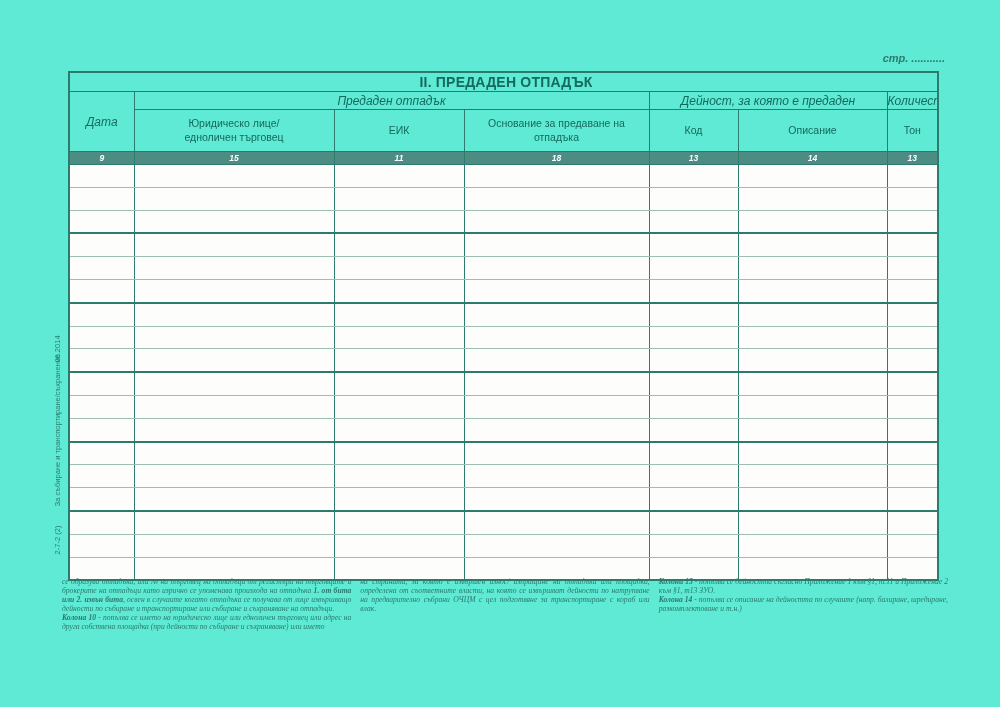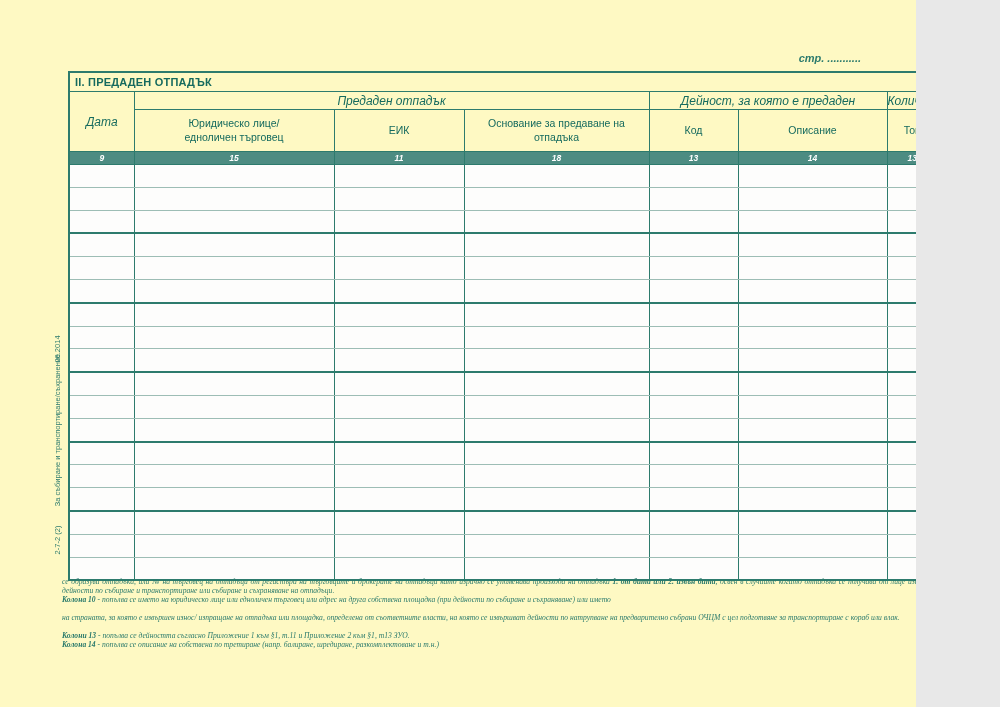--- a/index.html
+++ b/index.html
@@ -1,24 +1,23 @@
 <!DOCTYPE html>
 <html><head>
 <meta charset="utf-8">
 <style>
   html, body { margin: 0; padding: 0; }
   body { background: #e8e8e8; }
   .page {
     position: relative;
-    width: 904px;
+    width: 1000px;
     height: 707px;
-    background: #fef9c3;
+    background: #5eead4;
     font-family: "Liberation Sans", sans-serif;
     overflow: hidden;
-    padding-left: 12px;
   }
 
   
   .page-num {
     position: absolute;
     top: 52px;
     right: 55px;
     font-style: italic;
     font-weight: bold;
     font-size: 11px;
@@ -38,24 +37,24 @@
   .form-table td {
     border: 1px solid #2d7b6d;
     padding: 0;
     color: #156a5e;
     text-align: center;
     vertical-align: middle;
     overflow: hidden;
   }
   .title-row td {
     height: 18px;
-    text-align: left;
+    text-align: center;
     padding-left: 5px;
     font-weight: bold;
-    font-size: 11px;
+    font-size: 14px;
     letter-spacing: 0.2px;
   }
   .hdr-group td { height: 17px; font-size: 12px; font-style: italic; }
   .hdr-cols td  { height: 41px; font-size: 10.5px; line-height: 1.25; }
   .num-row td {
     height: 12px;
     background: #4d8c82;
     color: #ffffff;
     font-style: italic;
     font-weight: bold;
@@ -92,21 +91,20 @@
     left: 62px;
     top: 577px;
     width: 886px;
     display: flex;
     gap: 9px;
     font-family: "Liberation Serif", serif;
     font-style: italic;
     font-size: 7.6px;
     line-height: 9px;
     color: #2a7a6c;
-    flex-direction: column;
   }
   .footnotes .col { flex: 1 1 0; text-align: justify; }
   .footnotes p { margin: 0; }
   .footnotes b { font-weight: bold; }
 </style>
 </head>
 <body>
 
 <div class="page">
 
@@ -326,17 +324,17 @@
   <div class="footnotes">
     <div class="col">
       <p><span>се образува отпадъка, или № на търговец на отпадъци от регистъра на търговците и брокерите на отпадъци като изрично се упоменава произхода на отпадъка </span><b>1. от бита или 2. извън бита</b><span>, освен в случаите когато отпадъка се получава от лице извършващо дейности по събиране и транспортиране или събиране и съхраняване на отпадъци.</span></p>
       <p><b>Колона 10</b><span> - попълва се името на юридическо лице или едноличен търговец или адрес на друга собствена площадка (при дейности по събиране и съхраняване) или името</span></p>
     </div>
     <div class="col">
       <p>на страната, за която е извършен износ/ изпращане на отпадъка или площадка, определена от съответните власти, на която се извършват дейности по натрупване на предварително събрани ОЧЦМ с цел подготвяне за транспортиране с кораб или влак.</p>
     </div>
     <div class="col">
       <p><b>Колони 13</b><span> - попълва се дейността съгласно Приложение 1 към §1, т.11 и Приложение 2 към §1, т13 ЗУО.</span></p>
-      <p><b>Колона 14</b><span> - попълва се описание на собствена по третиране (напр. балиране, шредиране, разкомплектоване и т.н.)</span></p>
+      <p><b>Колона 14</b><span> - попълва се описание на дейността по случаите (напр. балиране, шредиране, разкомплектоване и т.н.)</span></p>
     </div>
   </div>
 
 </div>
 
 </body></html>

